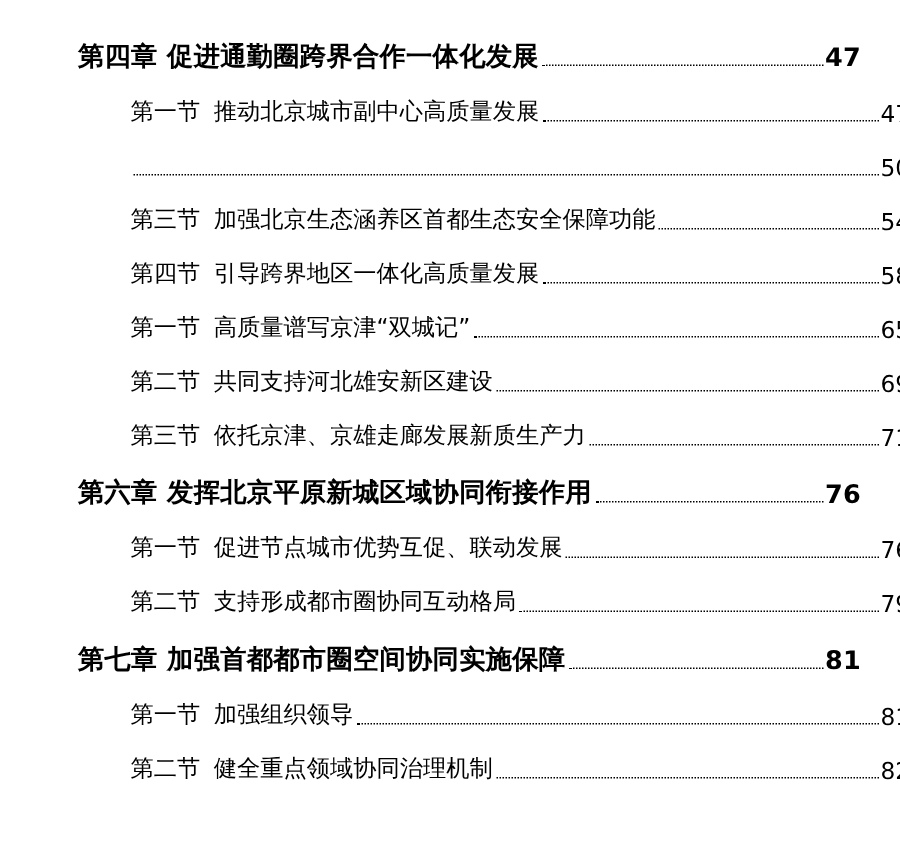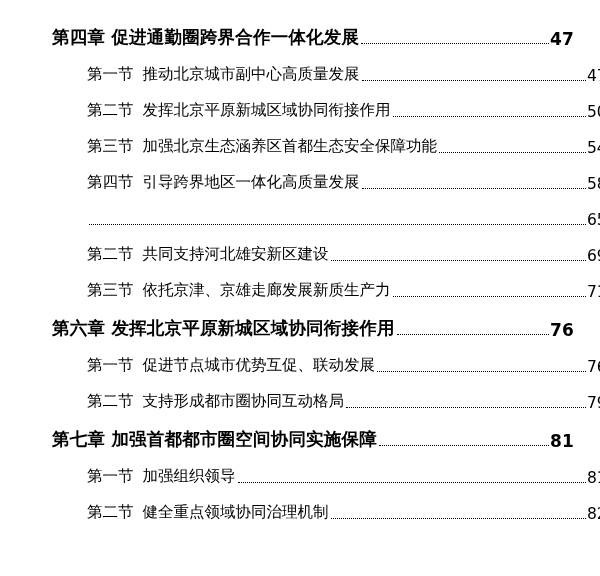--- a/index.html
+++ b/index.html
@@ -83,35 +83,35 @@
       <span class="label"><span>第四章  促进通勤圈跨界合作一体化发展</span></span>
       <span class="dots"></span>
       <span class="page">47</span>
     </div>
     <div class="entry level-2">
       <span class="label"><span class="sec-num">第一节</span><span>推动北京城市副中心高质量发展</span></span>
       <span class="dots"></span>
       <span class="page">47</span>
     </div>
     <div class="entry level-2">
-      <span class="label"><span class="sec-num">第二节</span><span>发挥北京平原新城区域协同衔接作用</span></span>
       <span class="dots"></span>
       <span class="page">50</span>
     </div>
     <div class="entry level-2">
       <span class="label"><span class="sec-num">第三节</span><span>加强北京生态涵养区首都生态安全保障功能</span></span>
       <span class="dots"></span>
       <span class="page">54</span>
     </div>
     <div class="entry level-2">
       <span class="label"><span class="sec-num">第四节</span><span>引导跨界地区一体化高质量发展</span></span>
       <span class="dots"></span>
       <span class="page">58</span>
     </div>
     <div class="entry level-2">
+      <span class="label"><span class="sec-num">第一节</span><span>高质量谱写京津“双城记”</span></span>
       <span class="dots"></span>
       <span class="page">65</span>
     </div>
     <div class="entry level-2">
       <span class="label"><span class="sec-num">第二节</span><span>共同支持河北雄安新区建设</span></span>
       <span class="dots"></span>
       <span class="page">69</span>
     </div>
     <div class="entry level-2">
       <span class="label"><span class="sec-num">第三节</span><span>依托京津、京雄走廊发展新质生产力</span></span>

